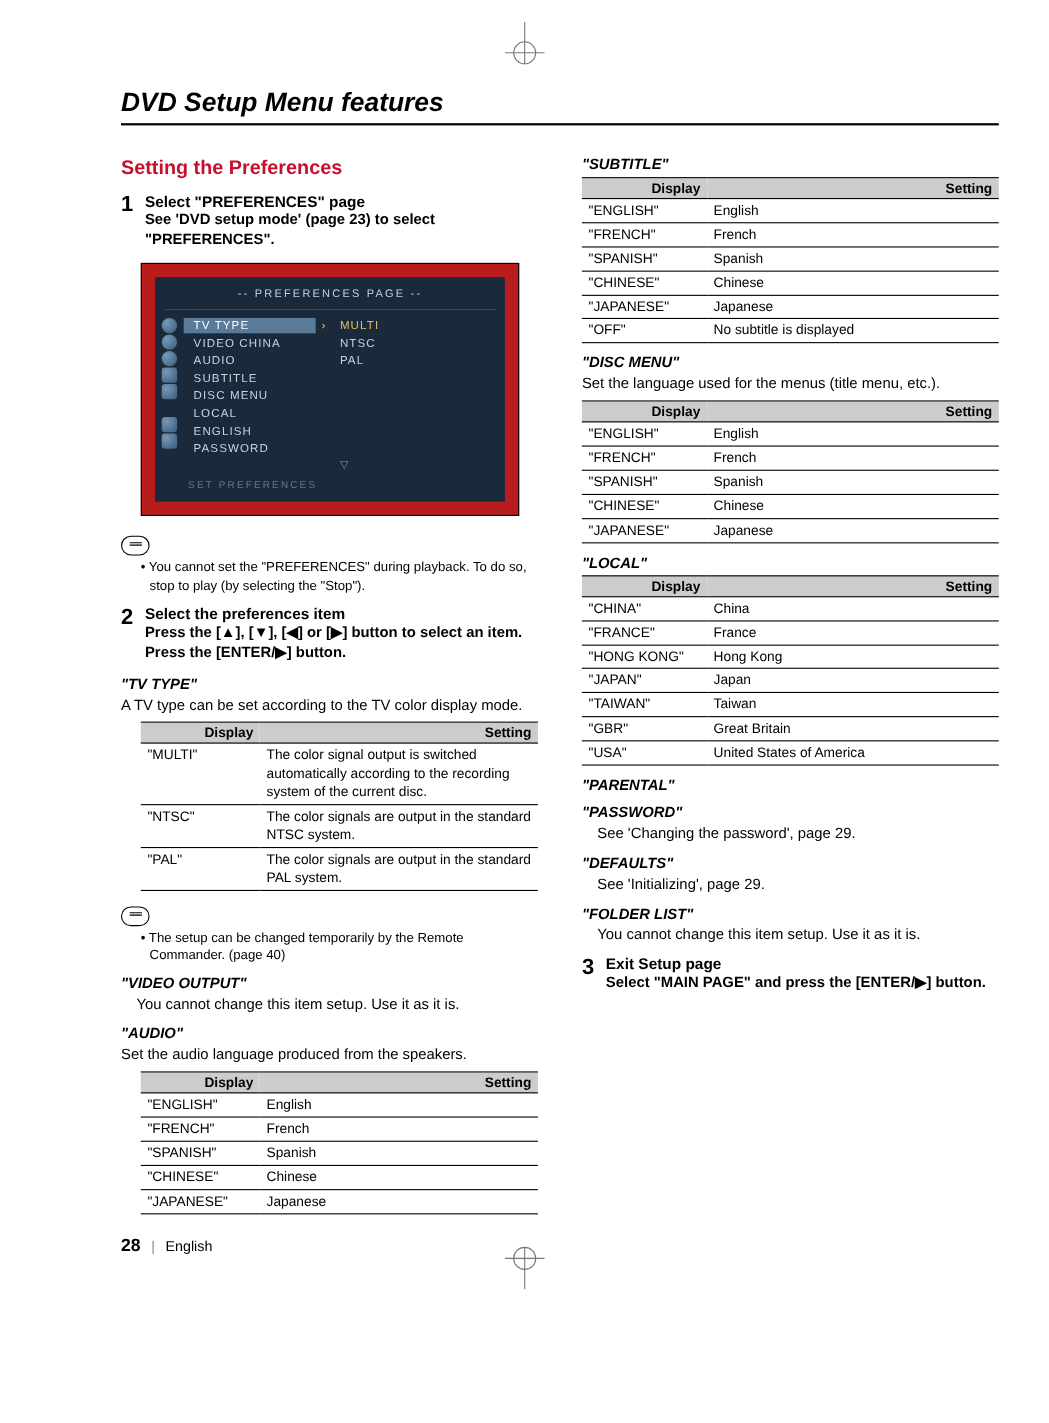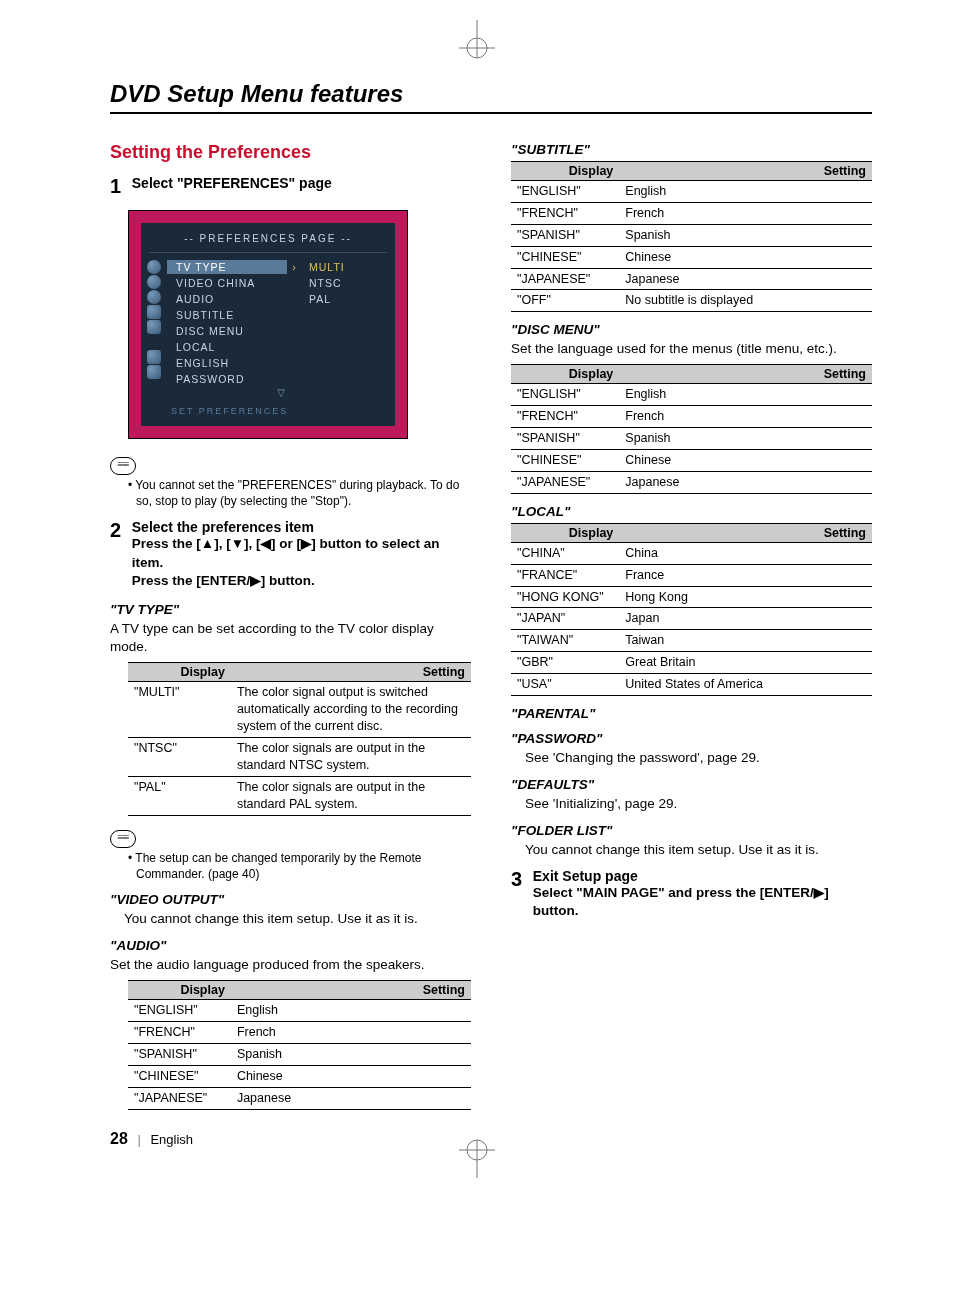--- a/index.html
+++ b/index.html
@@ -5,21 +5,21 @@
   * { box-sizing: border-box; margin: 0; padding: 0; }
   body {
     font-family: "Helvetica Neue", Arial, sans-serif;
     font-size: 13.5px;
     color: #000;
     width: 954px;
     background: #fff;
     position: relative;
   }
   .page {
-    padding: 80px 82px 40px 110px;
+    padding: 80px 46px 40px 110px;
   }
   .two-col {
     display: flex;
     gap: 40px;
   }
   .col { flex: 1; min-width: 0; }
   h1.doc-title {
     font-size: 24px;
     font-weight: bold;
     font-style: italic;
@@ -40,23 +40,23 @@
     display: inline-block;
     width: 18px;
     vertical-align: top;
   }
   .step-body { display: inline-block; width: calc(100% - 22px); vertical-align: top; }
   .step-title { font-weight: bold; font-size: 14px; }
   .step-text { font-weight: bold; font-size: 13.5px; line-height: 1.35; }
   .screenshot {
     border: 1px solid #000;
     margin: 10px 0 14px 18px;
-    width: 280px;
+    width: 344px;
     padding: 12px;
-    background: #be185d;
+    background: #b91c1c;
   }
   .osd {
     background: #1a2a3a;
     padding: 10px 0;
     color: #c6d4e2;
     font-size: 10.5px;
     font-family: Arial, sans-serif;
   }
   .osd-title {
     text-align: center;
@@ -144,20 +144,21 @@
 
 <div class="col">
 
 <h2 class="section">Setting the Preferences</h2>
 
 
 <div class="step">
   <span class="step-num">1</span>
   <span class="step-body">
     <span class="step-title">Select "PREFERENCES" page</span><br>
+    <span class="step-text">See 'DVD setup mode' (page 23) to select "PREFERENCES".</span>
   </span>
 </div>
 
 
 <div class="screenshot">
   <div class="osd">
     <div class="osd-title">-- PREFERENCES PAGE --</div>
     <div class="osd-hr"></div>
     <div style="display:flex;">
       <div class="osd-icons">

